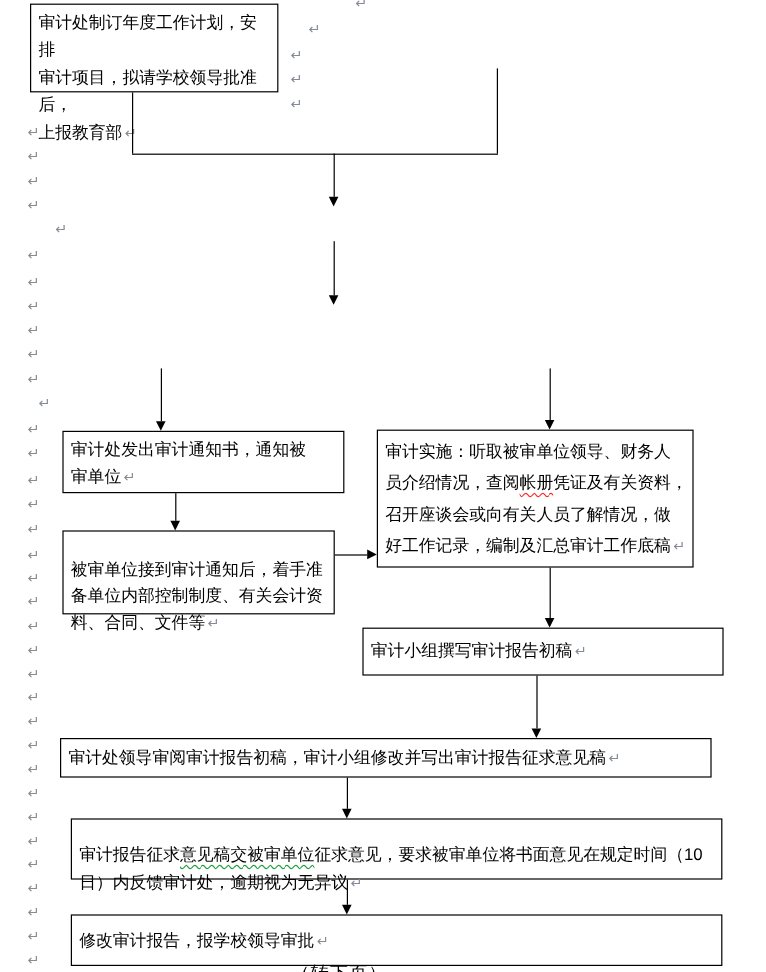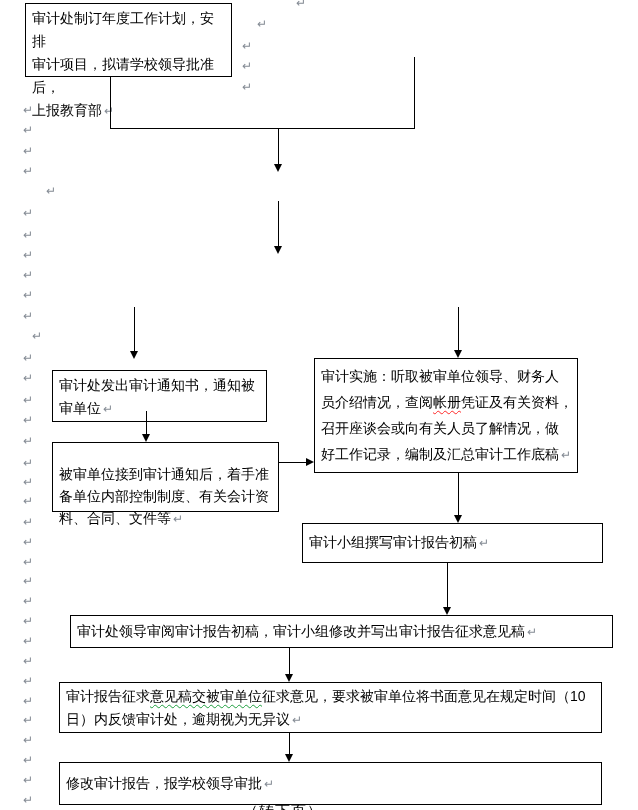--- a/index.html
+++ b/index.html
@@ -17,26 +17,26 @@
             border-bottom:4px solid transparent;border-left:8px solid #000;}
   .pmark{position:absolute;color:#848b94;font-size:12px;line-height:12px;}
   .wavy-red{text-decoration:underline wavy #ff2a2a 1px;text-underline-offset:3px;text-decoration-skip-ink:none;}
   .wavy-green{text-decoration:underline wavy #1e9e3e 1px;text-underline-offset:3px;text-decoration-skip-ink:none;}
   .footer{position:absolute;font-size:15px;letter-spacing:1px;color:#000;}
   
   .b-a{left:25px;top:3px;width:207px;height:74px;line-height:23px;}
   .b-b{left:349px;top:4px;width:204px;height:53px;line-height:23px;}
   .b-c{left:99px;top:172px;width:334px;height:29px;line-height:22px;padding-top:2px;}
   .b-d{left:99px;top:254px;width:454px;height:53px;line-height:23px;}
-  .b-e{left:52px;top:359px;width:215px;height:52px;line-height:23px;margin-top:11px;}
+  .b-e{left:52px;top:359px;width:235px;height:52px;line-height:23px;}
   .b-f{left:314px;top:358px;width:264px;height:115px;line-height:26px;padding-top:4px;}
   .b-g{left:52px;top:442px;width:227px;height:70px;line-height:22px;padding-top:20px;}
   .b-h{left:302px;top:523px;width:301px;height:40px;line-height:24px;padding-top:6px;}
-  .b-i{left:70px;top:615px;width:543px;height:33px;line-height:26px;padding-top:2px;}
-  .b-j{left:59px;top:682px;width:543px;height:51px;line-height:23px;padding-top:2px;}
+  .b-i{left:50px;top:615px;width:543px;height:33px;line-height:26px;padding-top:2px;}
+  .b-j{left:59px;top:682px;width:543px;height:51px;line-height:23px;padding-top:18px;}
   .b-k{left:59px;top:762px;width:543px;height:43px;line-height:24px;padding-top:8px;}
 </style>
 </head>
 <body>
 
 <div class="page">
 
   <div class="box b-a"><span class="txt">审计处制订年度工作计划，安排
 审计项目，拟请学校领导批准后，
 上报教育部</span><span class="pm-in">↵</span></div>

